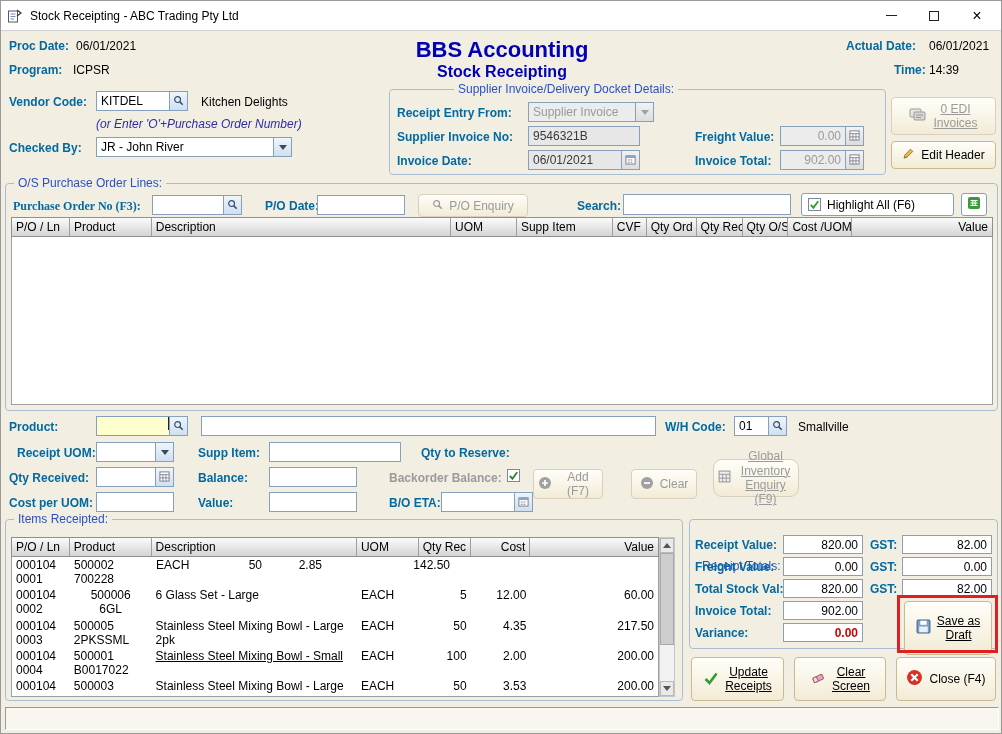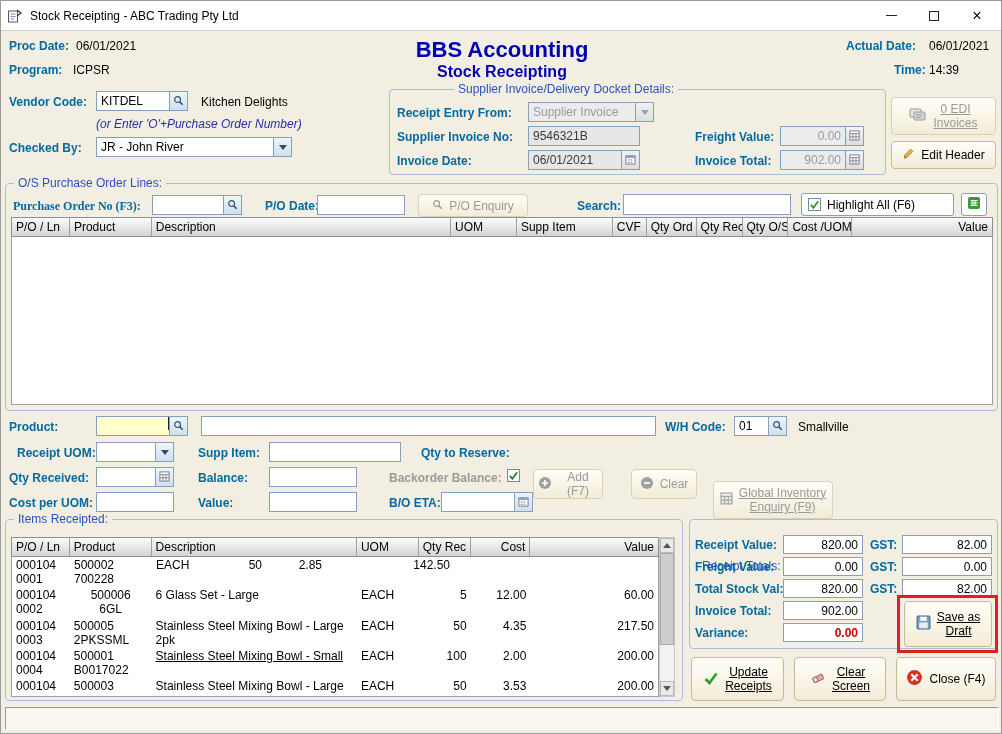--- a/index.html
+++ b/index.html
@@ -326,21 +326,21 @@
         </svg></span>
     <span>Add (F7)</span>
   </button>
   <button class="btn dis" style="left:630px;top:468px;width:66px;height:30px;">
     <span><svg width="14" height="14" viewBox="0 0 14 14">
           <circle cx="7" cy="7" r="6" fill="#a0a0a0"></circle>
           <path d="M4 7h6" stroke="#fff" stroke-width="1.7"></path>
         </svg></span>
     <span>Clear</span>
   </button>
-  <button class="btn dis" style="left:712px;top:480px;width:120px;height:38px;">
+  <button class="btn dis" style="left:712px;top:458px;width:86px;height:38px;border-radius:9px;">
     <span><svg width="13" height="13" viewBox="0 0 12 12">
           <rect x="1" y="1" width="10" height="10" fill="#eee" stroke="#9a9a9a"></rect>
           <path d="M1 4h10M4.3 4v7M7.6 4v7M1 7.5h10" stroke="#9a9a9a" stroke-width="0.9" fill="none"></path>
         </svg></span>
     <span class="pre">Global Inventory
 Enquiry (F9)</span>
   </button>
 
   <div class="fs" style="left:4px;top:518px;width:678px;height:182px;">
     <span class="fs-legend" style="left:8px;">Items Receipted:</span>
@@ -454,21 +454,21 @@
   <span class="abs lbl" style="left:694px;top:603px;">Invoice Total:</span>
   <div class="field num" style="left:782px;top:600px;width:80px;height:19px;">
       <span class="txt">902.00</span>
     </div>
 
   <span class="abs lbl" style="left:694px;top:625px;">Variance:</span>
   <div class="field num" style="left:782px;top:622px;width:80px;height:19px;">
       <span class="txt" style="color:#d00000;font-weight:bold;">0.00</span>
     </div>
 
-  <button class="btn" style="left:903px;top:600px;width:88px;height:46px;">
+  <button class="btn" style="left:903px;top:600px;width:88px;height:54px;">
     <span><svg width="15" height="15" viewBox="0 0 14 14">
           <rect x="1" y="1" width="12" height="12" rx="1" fill="#7aa0c4" stroke="#44688c"></rect>
           <rect x="4" y="1.6" width="6" height="3.8" fill="#fff"></rect>
           <rect x="3" y="7" width="8" height="5.4" fill="#e8eef4"></rect>
         </svg></span>
     <span class="pre">Save as
 Draft</span>
   </button>
   <div class="annotation" style="left:896px;top:594px;width:101px;height:58px;"></div>
 

